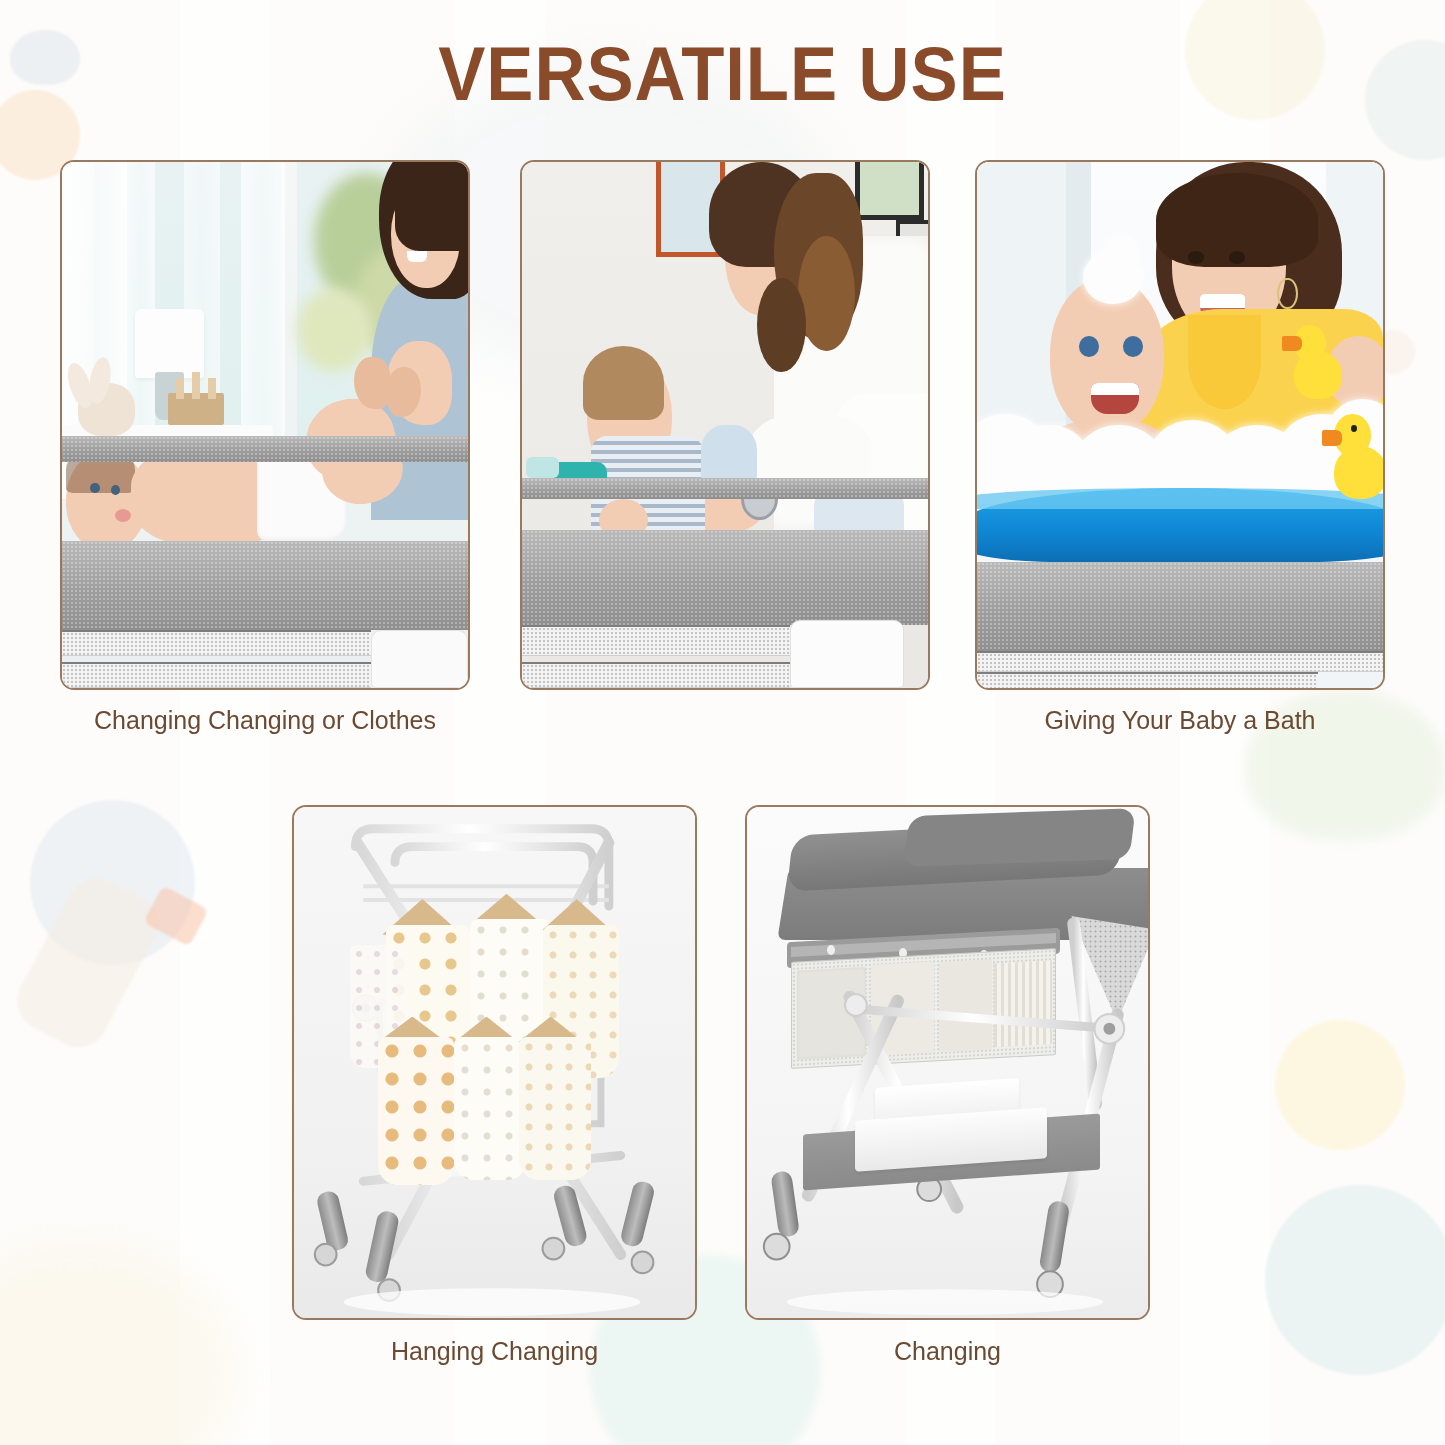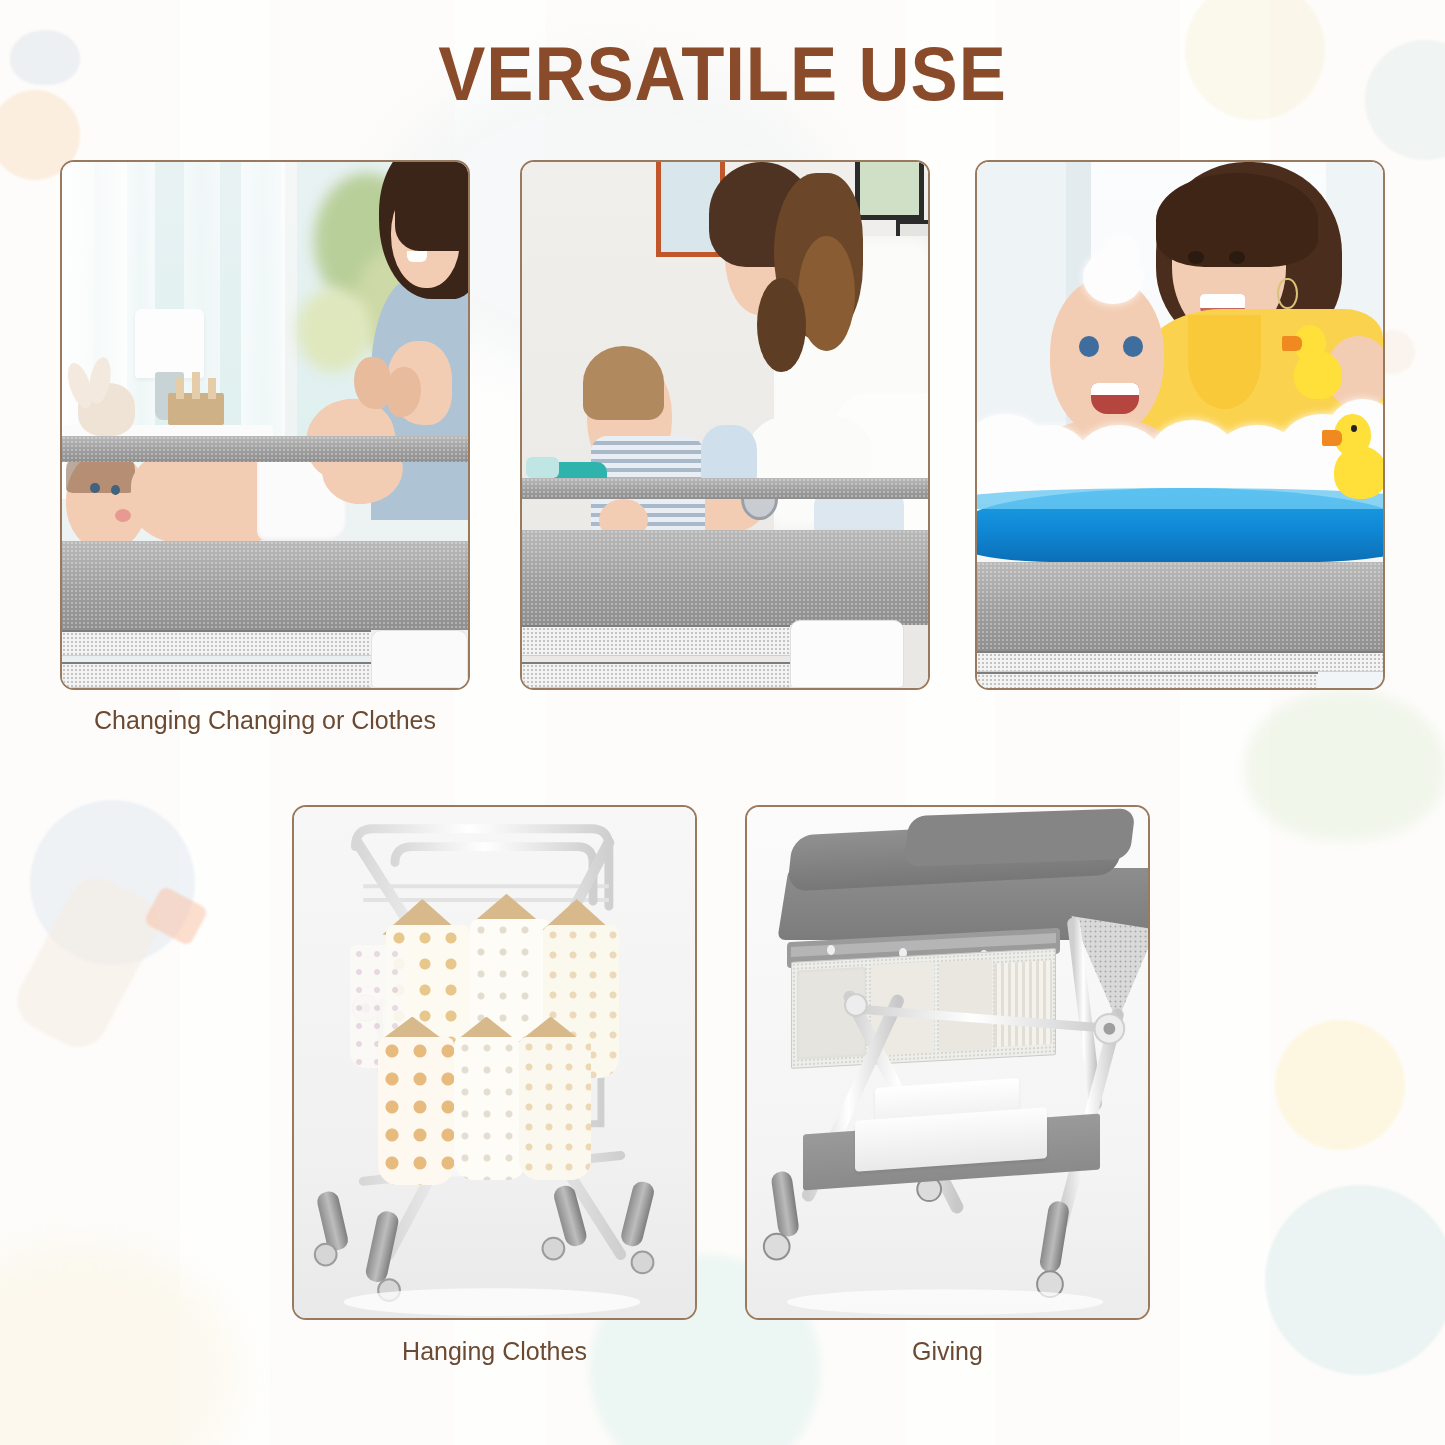--- a/index.html
+++ b/index.html
@@ -326,20 +326,21 @@
           <div class="duck-head" style="left:88%;top:48%;width:9%;height:8%;"></div>
           <div class="duck-beak" style="left:85%;top:51%;width:5%;height:3%;"></div>
           <div class="blobx" style="left:92%;top:50%;width:1.6%;height:1.4%;background:#222;"></div>
         </div>
 
         <div class="pad-bolster" style="top:76%;height:17%;"></div>
         <div class="mesh-rail" style="top:93%;height:4%;width:100%;"></div>
         <div class="mesh-rail" style="top:97%;height:3.5%;width:84%;"></div>
       </div>
     </div>
+    <div class="caption">Giving Your Baby a Bath</div>
   </div>
 
   <div class="card" id="card-4">
     <div class="photo">
       <div class="scene">
         <div style="position:absolute;inset:0;background:linear-gradient(180deg,#f7f7f7 0%,#f1f1f1 68%,#e9e9e9 100%);"></div>
         <svg class="rack-svg" viewBox="0 0 405 515" preserveAspectRatio="none">
           <defs>
             <linearGradient id="tube" x1="0" y1="0" x2="1" y2="0">
               <stop offset="0%" stop-color="#d7d7d7"></stop>
@@ -409,21 +410,21 @@
                       background-image:radial-gradient(#e6bb7d 6px, transparent 7px);background-size:28px 28px;"></div>
           <div style="position:absolute;left:40%;top:41%;width:16%;height:5%;background:#d8b98c;clip-path:polygon(0 100%,50% 0,100% 100%);"></div>
           <div style="position:absolute;left:40%;top:45%;width:18%;height:28%;background:#fdfcf7;border-radius:8px 8px 20px 20px;
                       background-image:radial-gradient(#e4ded2 3px, transparent 4px);background-size:22px 22px;"></div>
           <div style="position:absolute;left:56%;top:41%;width:16%;height:5%;background:#d8b98c;clip-path:polygon(0 100%,50% 0,100% 100%);"></div>
           <div style="position:absolute;left:56%;top:45%;width:18%;height:28%;background:#fbf8ef;border-radius:8px 8px 20px 20px;
                       background-image:radial-gradient(#ecd8b4 3px, transparent 4px);background-size:20px 20px;"></div>
         </div>
       </div>
     </div>
-    <div class="caption">Hanging Clothes</div>
+    <div class="caption">Hanging Changing</div>
   </div>
 
   <div class="card" id="card-5">
     <div class="photo">
       <div class="scene">
         <div style="position:absolute;inset:0;background:linear-gradient(180deg,#fbfbfb 0%,#f4f4f4 70%,#ececec 100%);"></div>
 
         <div style="position:absolute;left:9%;top:12%;width:92%;height:14%;background:linear-gradient(180deg,#8d8d8d,#7c7c7c);
                     border-radius:8px;transform:skewX(-9deg);"></div>
 
@@ -491,16 +492,16 @@
           <ellipse cx="200" cy="500" rx="160" ry="13" fill="#ffffff" opacity=".7"></ellipse>
         </svg>
 
         <div style="position:absolute;left:14%;top:62%;width:74%;height:11%;background:linear-gradient(180deg,#9a9a9a,#8a8a8a);
                     border-radius:3px;transform:skewY(-4deg);"></div>
 
         <div style="position:absolute;left:32%;top:54%;width:36%;height:9%;background:linear-gradient(180deg,#ffffff,#ececec);border-radius:4px;transform:skewY(-4deg);box-shadow:0 2px 3px rgba(0,0,0,.07);"></div>
         <div style="position:absolute;left:27%;top:60%;width:48%;height:10%;background:linear-gradient(180deg,#fdfdfd,#e9e9e9);border-radius:4px;transform:skewY(-4deg);box-shadow:0 2px 3px rgba(0,0,0,.07);"></div>
       </div>
     </div>
-    <div class="caption">Giving</div>
+    <div class="caption">Changing</div>
   </div>
 
 </div>
 
 </body></html>

